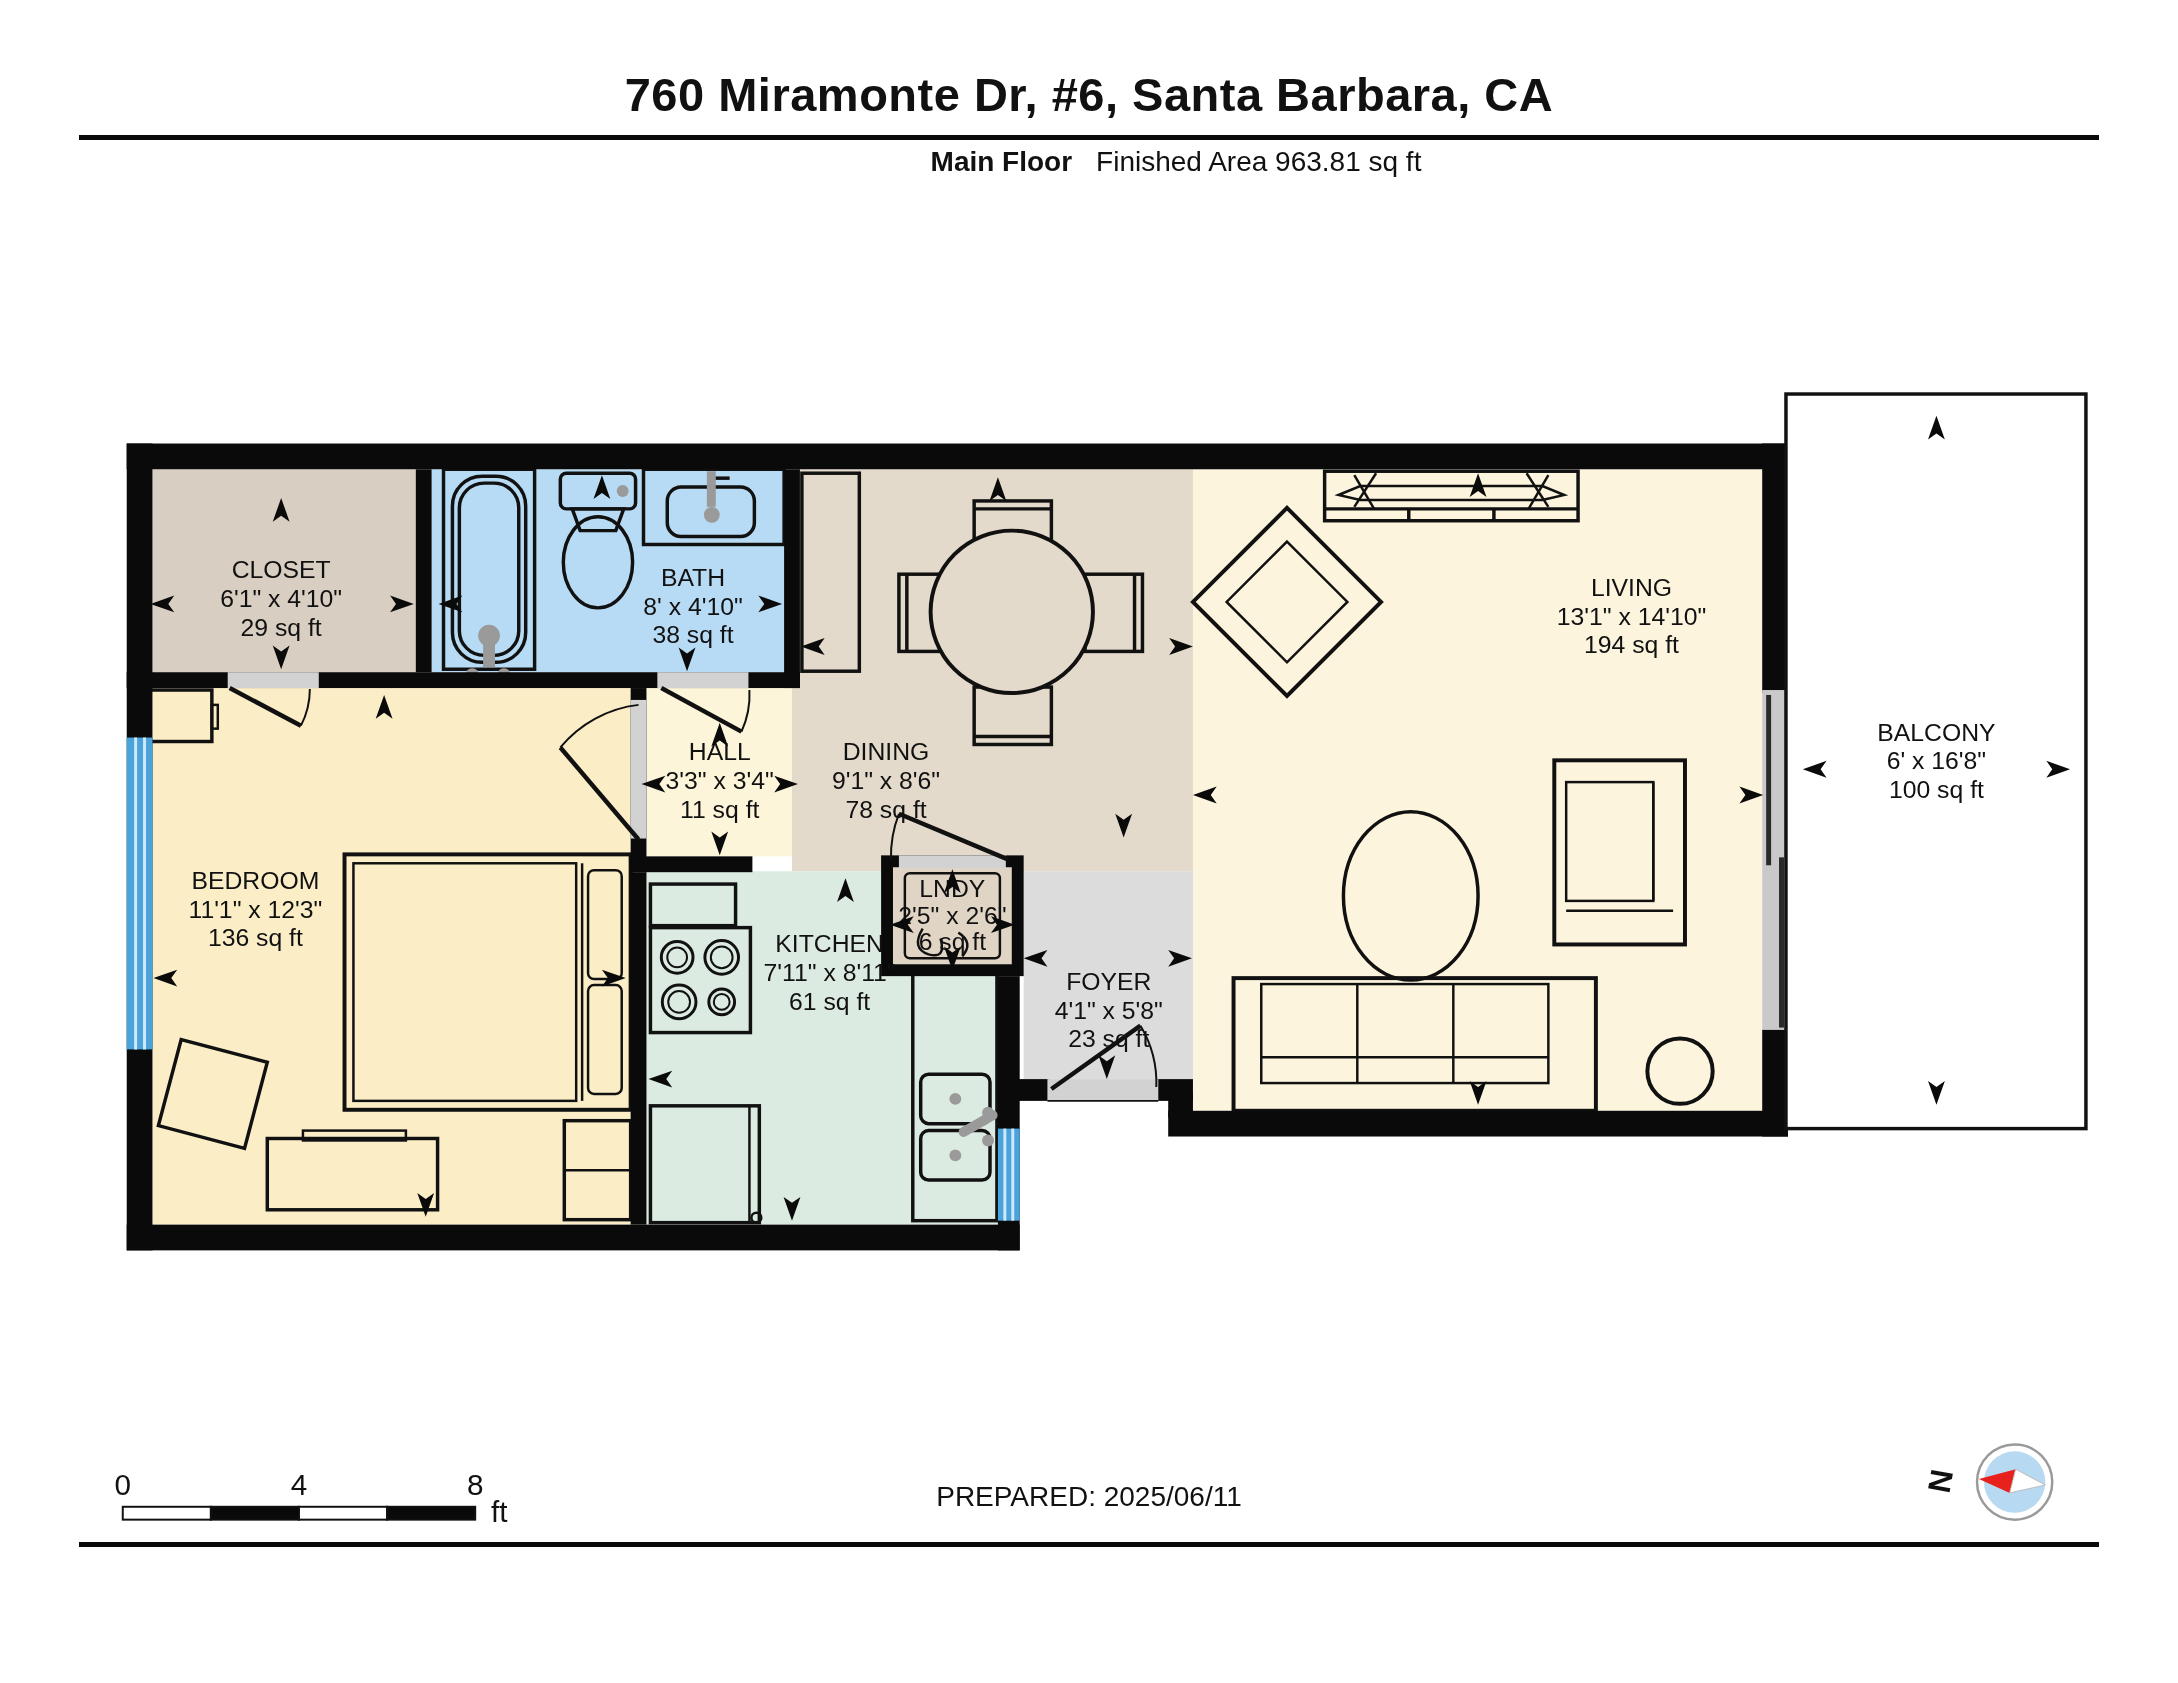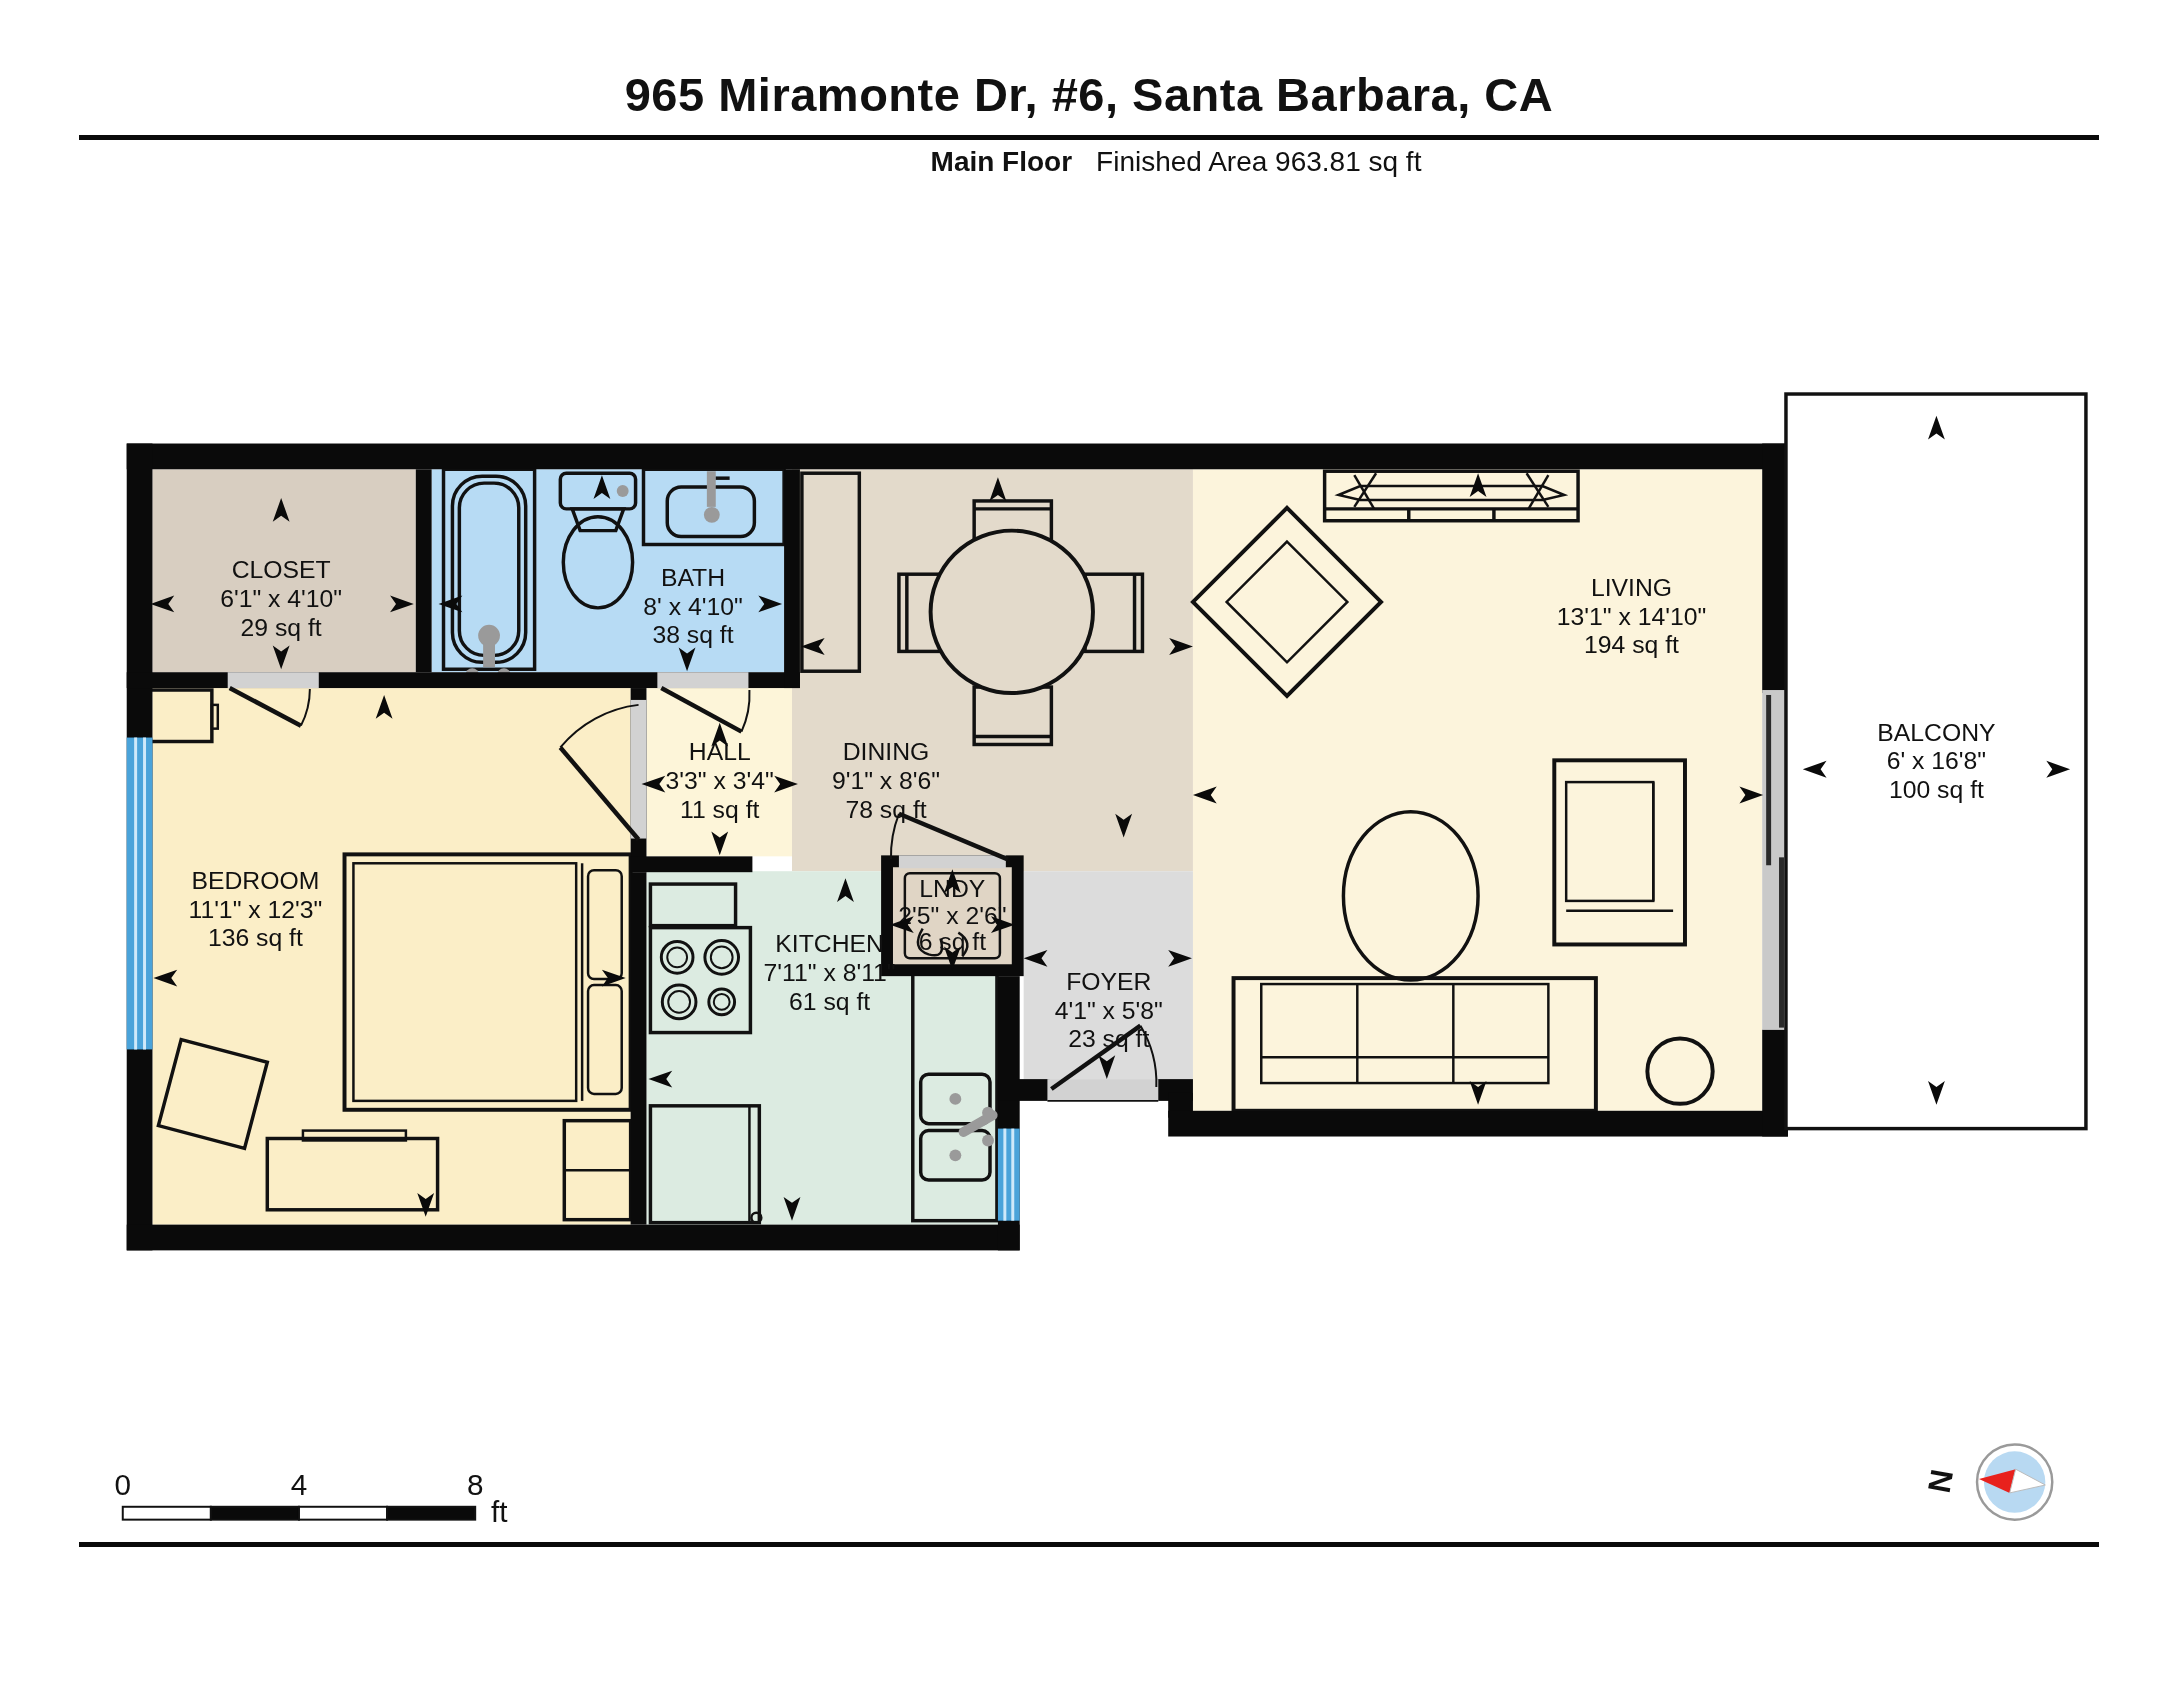--- a/index.html
+++ b/index.html
@@ -15,21 +15,21 @@
   svg text{font-family:"Liberation Sans",sans-serif;fill:#111;}
   .rname,.rdim,.rarea{font-size:25px;text-anchor:middle;}
   .tick{font-size:30px;text-anchor:middle;}
   .unit{font-size:30px;}
 </style>
 </head>
 <body>
 
 <div id="page">
 
-  <div id="title" class="abs">965 Miramonte Dr, #6, Santa Barbara, CA</div>
+  <div id="title" class="abs">760 Miramonte Dr, #6, Santa Barbara, CA</div>
   <div class="rule abs" style="top:135px"></div>
   <div id="subtitle" class="abs">
     <b>Main Floor</b><span>Finished Area 963.81 sq ft</span>
   </div>
 
   <svg class="abs" style="top:0;left:0" width="2178" height="1683" viewBox="0 0 2200 1700">
     <defs>
       <path id="arr" d="M0,-14 L8.5,10 L0,4 L-8.5,10 Z"></path>
     </defs>
 
@@ -342,15 +342,16 @@
 
     <g>
       <circle cx="2035" cy="1497" r="38" fill="#fff" stroke="#9a9a9a" stroke-width="2.5"></circle>
       <circle cx="2035" cy="1497" r="31" fill="#b8d9f2"></circle>
       <polygon points="1999,1494 2036,1484 2030,1508" fill="#e8211d"></polygon>
       <polygon points="2036,1484 2066,1500 2030,1508" fill="#ffffff" stroke="#bbbbbb" stroke-width="1"></polygon>
       <text x="1966" y="1502" font-size="32" font-weight="bold" text-anchor="middle" transform="rotate(-80 1966 1497)">N</text>
     </g>
   </svg>
 
+  <div id="prepared" class="abs">PREPARED: 2025/06/11</div>
   <div class="rule abs" style="top:1542px"></div>
 </div>
 
 
 </body></html>

